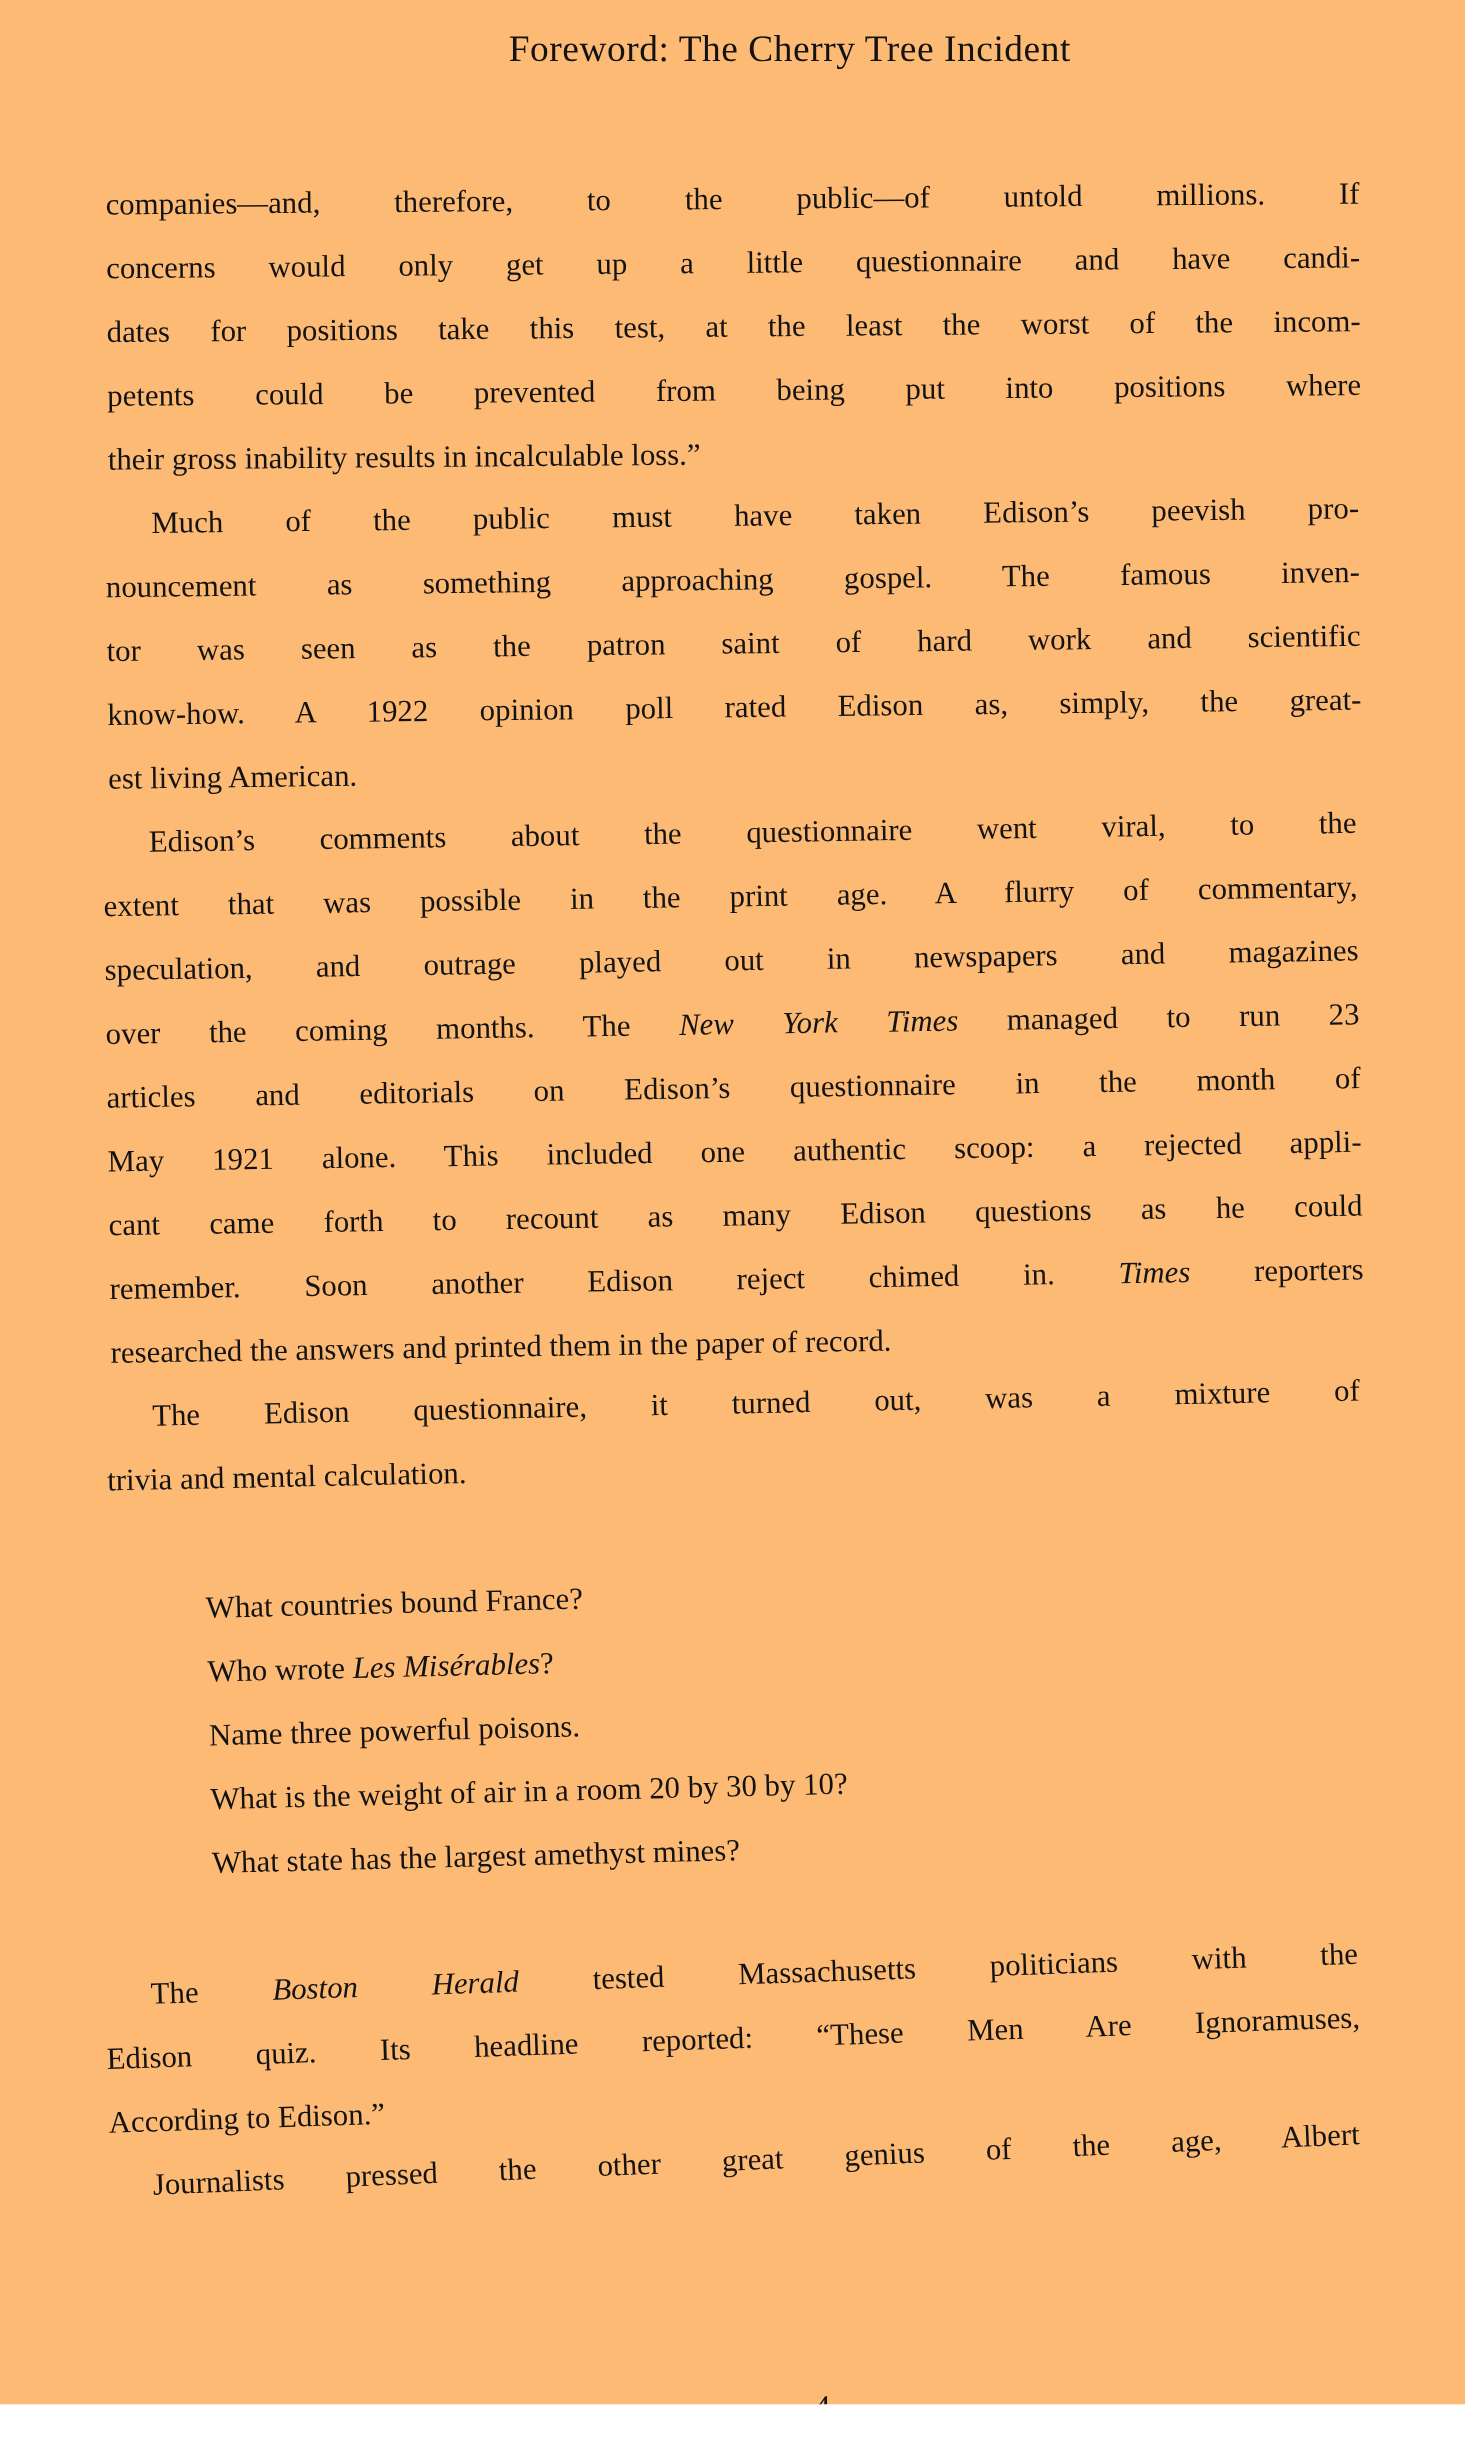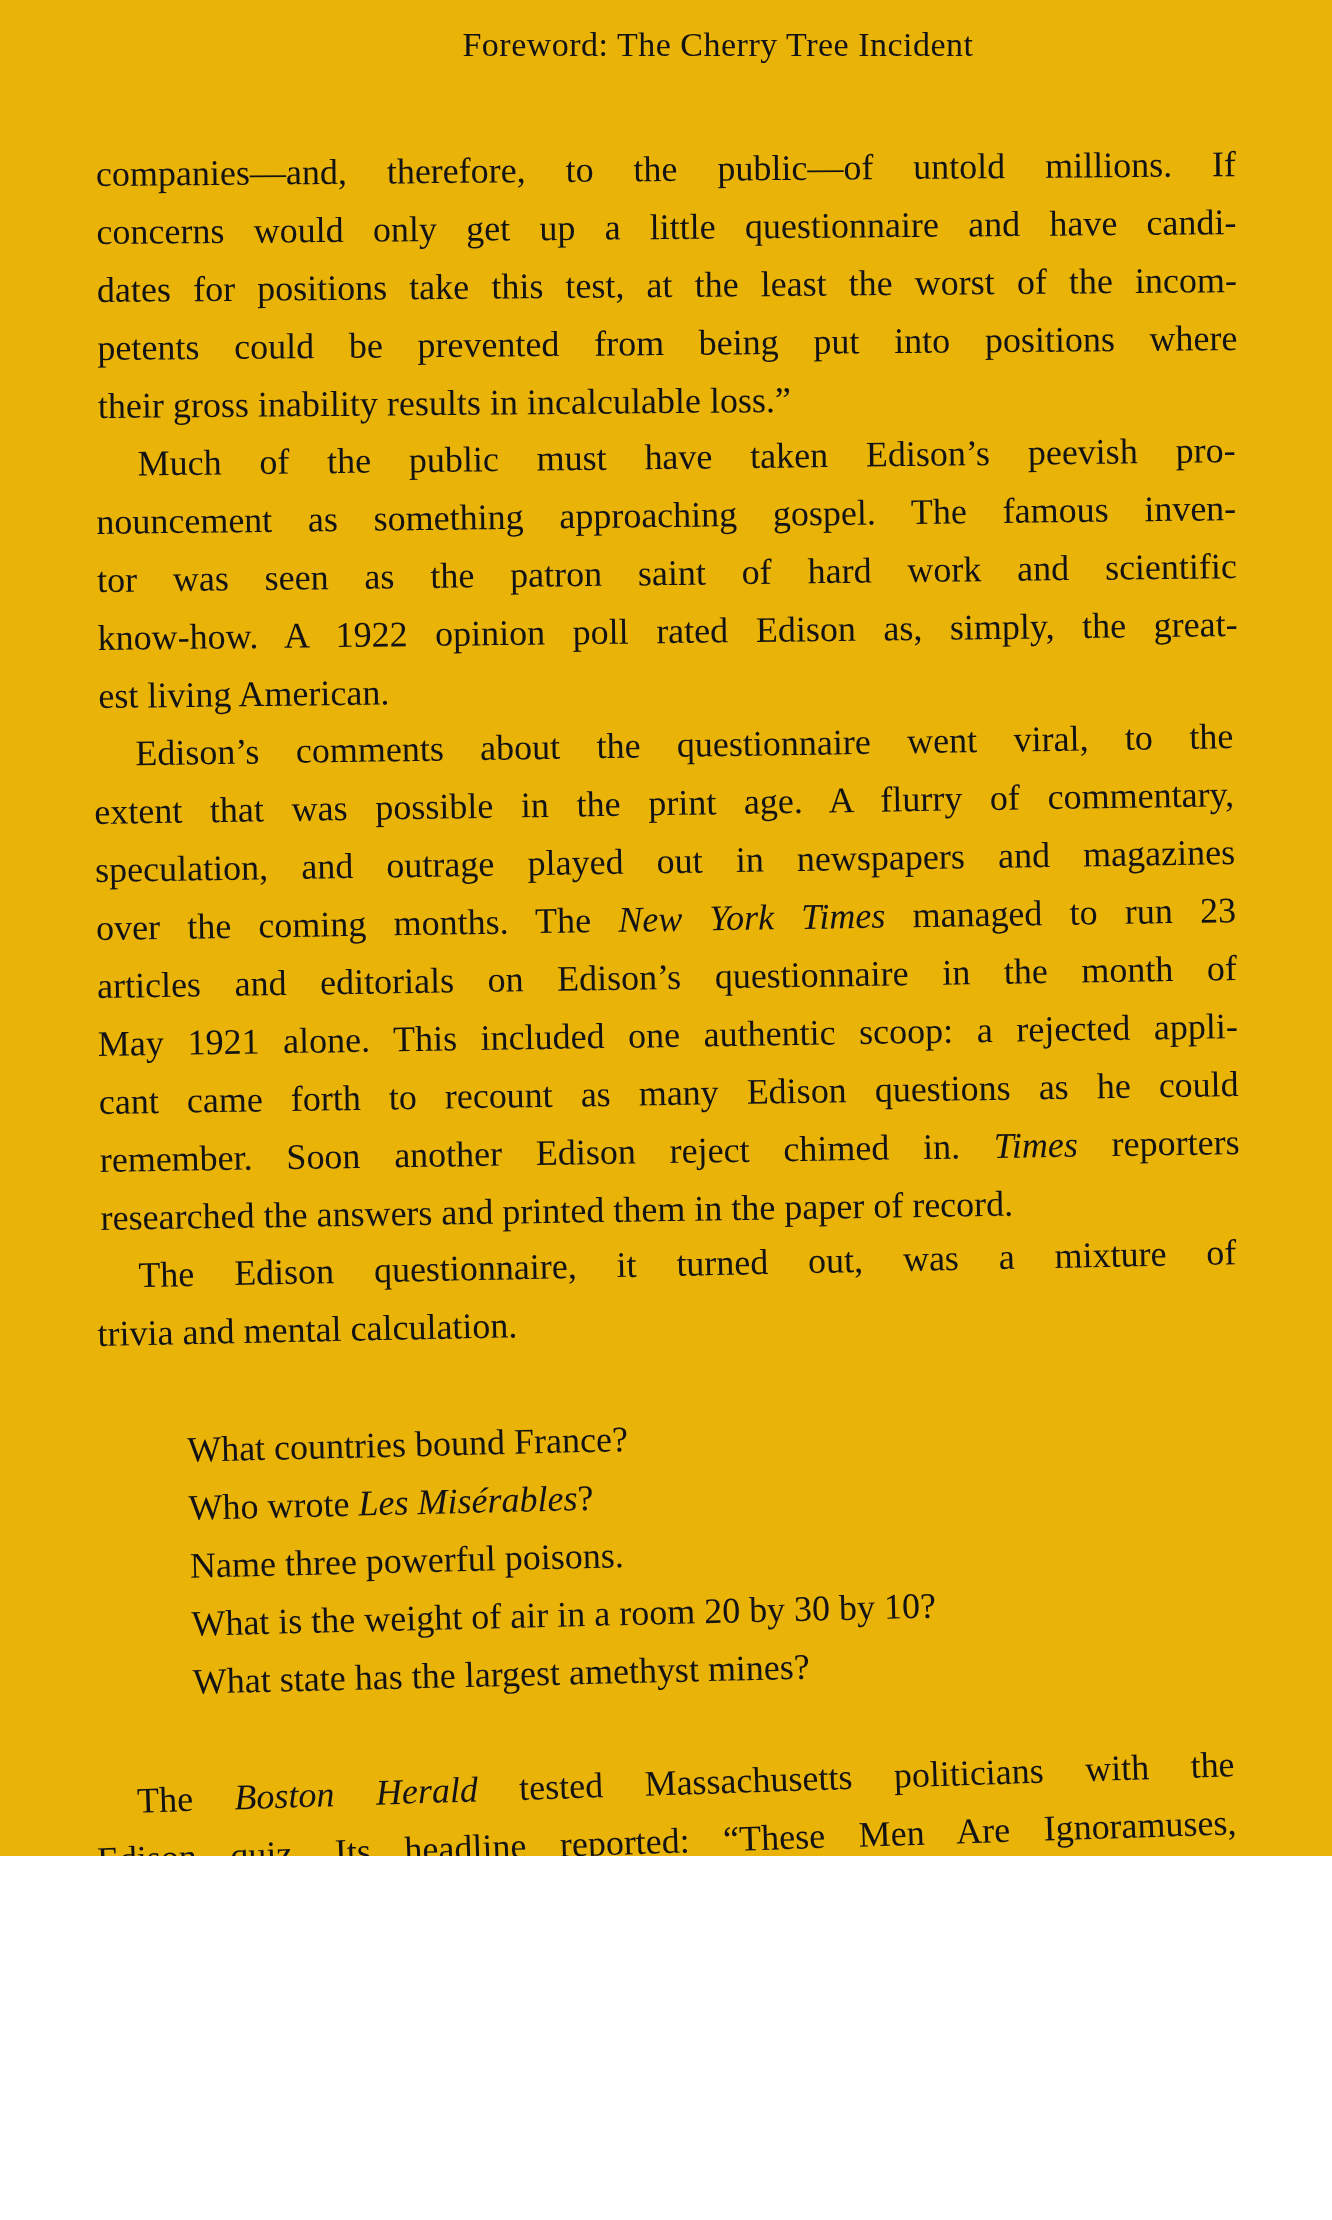--- a/index.html
+++ b/index.html
@@ -3,43 +3,43 @@
 <meta charset="utf-8">
 <style>
   html, body {
     margin: 0;
     padding: 0;
     background: #ffffff;
   }
   .page {
     position: relative;
     width: 1332px;
-    height: 1856px;
-    background: #eab308;
+    height: 2186px;
+    background: #fdba74;
     overflow: hidden;
     font-family: "Liberation Serif", "DejaVu Serif", serif;
     color: #131313;
   }
   .chapter-header {
     position: absolute;
     top: 26px;
     left: 0;
     width: 100%;
     text-align: center;
     transform: translateX(52px);
     font-size: 34px;
     letter-spacing: 0.5px;
     white-space: nowrap;
   }
   .body-text {
     position: absolute;
-    top: 145px;
+    top: 158px;
     left: 97px;
     width: 1140px;
-    font-size: 36px;
+    font-size: 28px;
     line-height: 58px;
   }
   .paragraph {
     transform-origin: 0 50%;
   }
   .line {
     width: 100%;
     white-space: nowrap;
   }
   .line.just {

